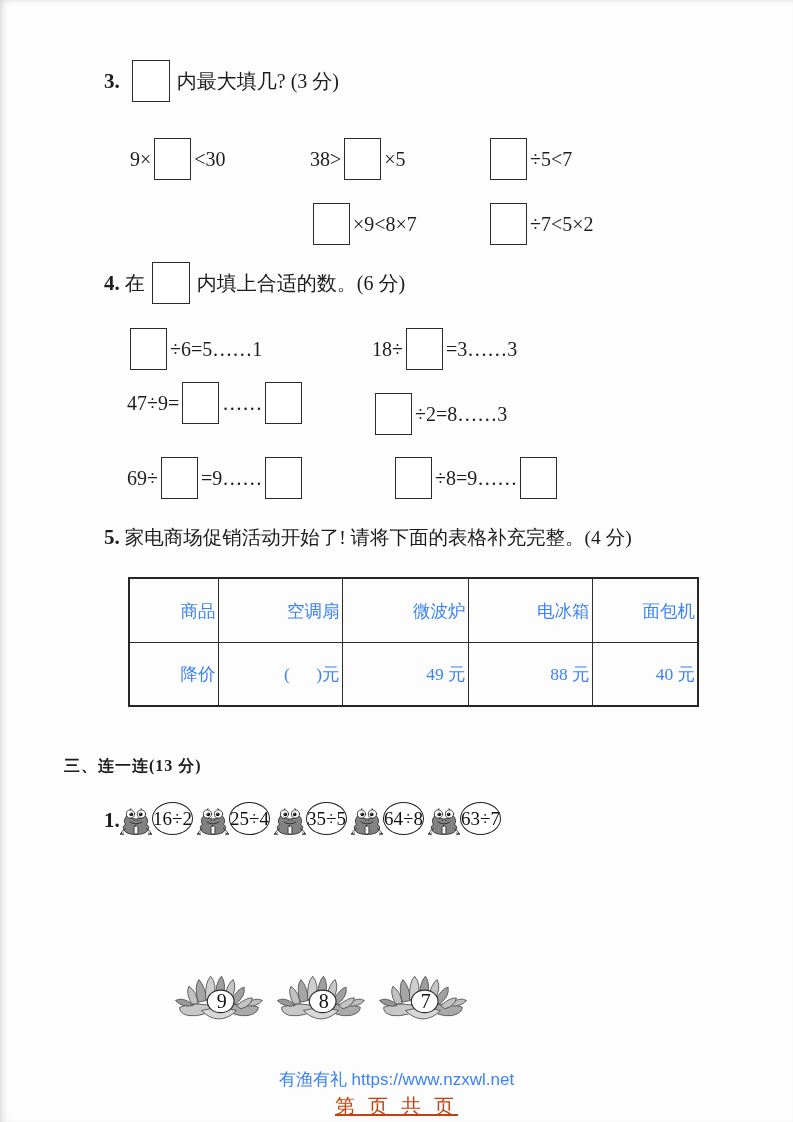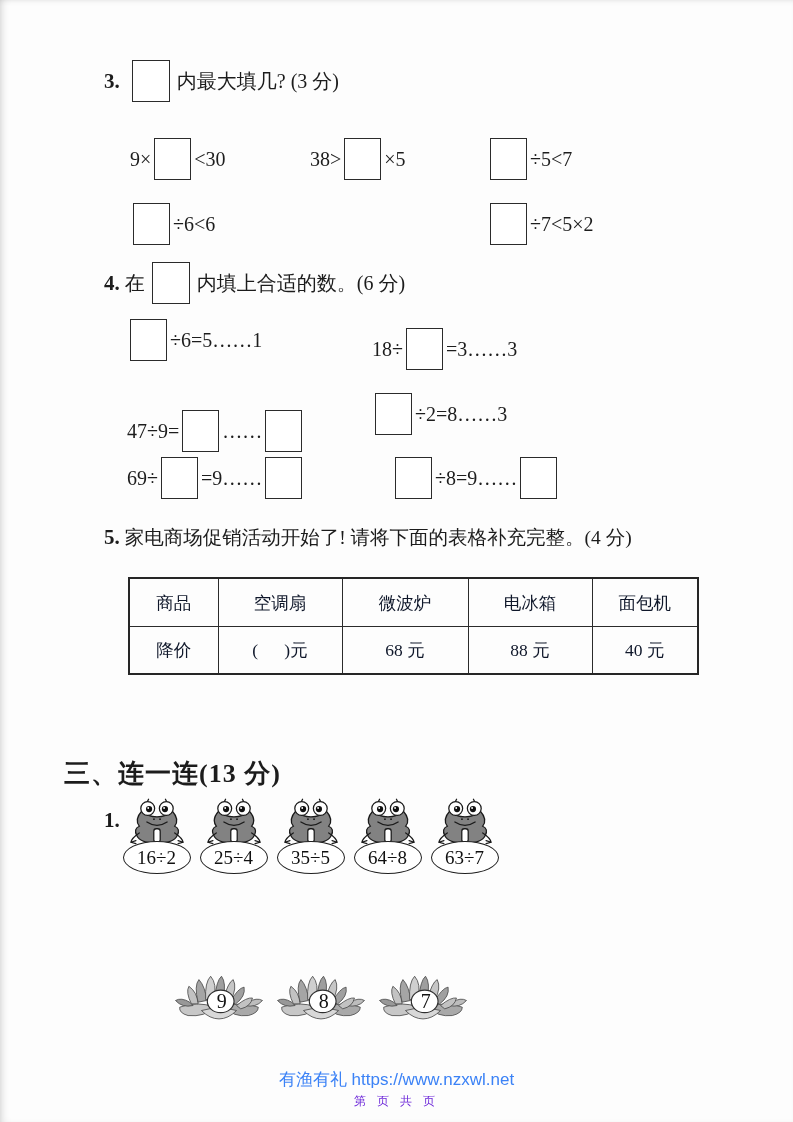--- a/index.html
+++ b/index.html
@@ -23,50 +23,50 @@
     width:34px;height:38px;
     border:1.7px solid #2b2b2b;background:#fff;
   }
   .title-box{width:36px;height:40px;margin:0 4px;}
   
   .expr{display:flex;align-items:center;gap:3px;font-size:20px;white-space:pre;color:#1d1d1d;}
   .expr .box{width:35px;height:40px;}
   
   table.price{border-collapse:collapse;border:2.2px solid #262626;background:#fdfdfd;}
   table.price td{
-    border:1.7px solid #2b2b2b;text-align:center;vertical-align:middle;
-    font-size:17.5px;white-space:pre;height:38px;padding:4px 2px;color:#0f172a;
+    border:1.7px solid #2b2b2b;text-align:right;vertical-align:middle;
+    font-size:17.5px;white-space:pre;height:38px;padding:12px 2px;color:#3b82f6;
   }
   table.price tr.hdr td{height:39px;}
   
-  .section-title{font-weight:bold;font-size:26px;letter-spacing:1px;white-space:pre;}
+  .section-title{font-weight:bold;font-size:16px;letter-spacing:1px;white-space:pre;}
   .item-num{font-weight:bold;font-size:21px;}
   .frog-row{display:flex;gap:4px;align-items:flex-end;}
-  .frog-group{display:flex;flex-direction:column;align-items:center;width:73px;}
+  .frog-group{display:flex;flex-direction:row;align-items:center;width:73px;}
   .frog-svg{width:54px;height:52px;position:relative;z-index:1;}
   .oval{
     position:relative;z-index:2;margin-top:-7px;
     width:66px;height:31px;border:1.8px solid #1f1f1f;border-radius:50%;
     background:#fff;display:flex;align-items:center;justify-content:center;
     font-size:19px;white-space:pre;color:#111;
   }
   .lotus{position:absolute;width:92px;height:54px;}
   .lotus svg{width:100%;height:100%;display:block;}
   .lotus-num{
     position:absolute;left:53%;top:56%;transform:translate(-50%,-50%);
     font-size:20px;color:#111;
   }
   .watermark{
     position:absolute;top:1068px;left:0;width:100%;text-align:center;
     font-family:"Liberation Sans","DejaVu Sans",sans-serif;
     font-size:17px;color:#3b82f6;white-space:pre;
   }
   .pagefoot{
     position:absolute;top:1093px;left:0;width:100%;text-align:center;
-    font-size:12px;color:#6d28d9;letter-spacing:4px;white-space:pre;
+    font-size:20px;color:#c2410c;letter-spacing:4px;white-space:pre;text-decoration:underline;
   }
 </style>
 </head>
 <body>
 
 <svg width="0" height="0" style="position:absolute" aria-hidden="true">
   <defs>
     <g id="frogdef">
       <g stroke="#1a1a1a" stroke-width="1.5" stroke-linecap="round">
         <path d="M20,5 l2,-4 M44,5 l-2,-4" fill="none"></path>
@@ -111,38 +111,38 @@
 
   <div class="abs expr" style="left:130px;top:138px">
     <span>9×</span><span class="box"></span><span>&lt;30</span>
   </div>
   <div class="abs expr" style="left:310px;top:138px">
     <span>38&gt;</span><span class="box"></span><span>×5</span>
   </div>
   <div class="abs expr" style="left:487px;top:138px">
     <span></span><span class="box"></span><span>÷5&lt;7</span>
   </div>
-  <div class="abs expr" style="left:130px;top:203px">
-    <span></span><span class="box"></span><span>÷6&lt;6</span>
+  <div class="abs expr" style="left:310px;top:203px">
+    <span></span><span class="box"></span><span>×9&lt;8×7</span>
   </div>
   <div class="abs expr" style="left:487px;top:203px">
     <span></span><span class="box"></span><span>÷7&lt;5×2</span>
   </div>
 
   <div class="abs qtitle" style="left:104px;top:262px">
     <span class="qnum">4.</span><span>在</span><span class="box title-box"></span><span>内填上合适的数。(6 分)</span>
   </div>
 
-  <div class="abs expr" style="left:127px;top:319px">
+  <div class="abs expr" style="left:127px;top:328px">
     <span></span><span class="box"></span><span>÷6=5……1</span>
   </div>
   <div class="abs expr" style="left:372px;top:328px">
     <span>18÷</span><span class="box"></span><span>=3……3</span>
   </div>
-  <div class="abs expr" style="left:127px;top:410px">
+  <div class="abs expr" style="left:127px;top:382px">
     <span>47÷9=</span><span class="box"></span><span>……</span><span class="box"></span><span></span>
   </div>
   <div class="abs expr" style="left:372px;top:393px">
     <span></span><span class="box"></span><span>÷2=8……3</span>
   </div>
   <div class="abs expr" style="left:127px;top:457px">
     <span>69÷</span><span class="box"></span><span>=9……</span><span class="box"></span><span></span>
   </div>
   <div class="abs expr" style="left:392px;top:457px">
     <span></span><span class="box"></span><span>÷8=9……</span><span class="box"></span><span></span>
@@ -164,21 +164,21 @@
         <tr class="hdr">
       <td>商品</td>
       <td>空调扇</td>
       <td>微波炉</td>
       <td>电冰箱</td>
       <td>面包机</td>
     </tr>
     <tr>
       <td>降价</td>
       <td>(      )元</td>
-      <td>68 元</td>
+      <td>49 元</td>
       <td>88 元</td>
       <td>40 元</td>
     </tr>
   </tbody>
     </table>
 
   <div class="abs section-title" style="left:64px;top:756px">三、连一连(13 分)</div>
 
   <div class="abs item-num" style="left:104px;top:808px">1.</div>
 

